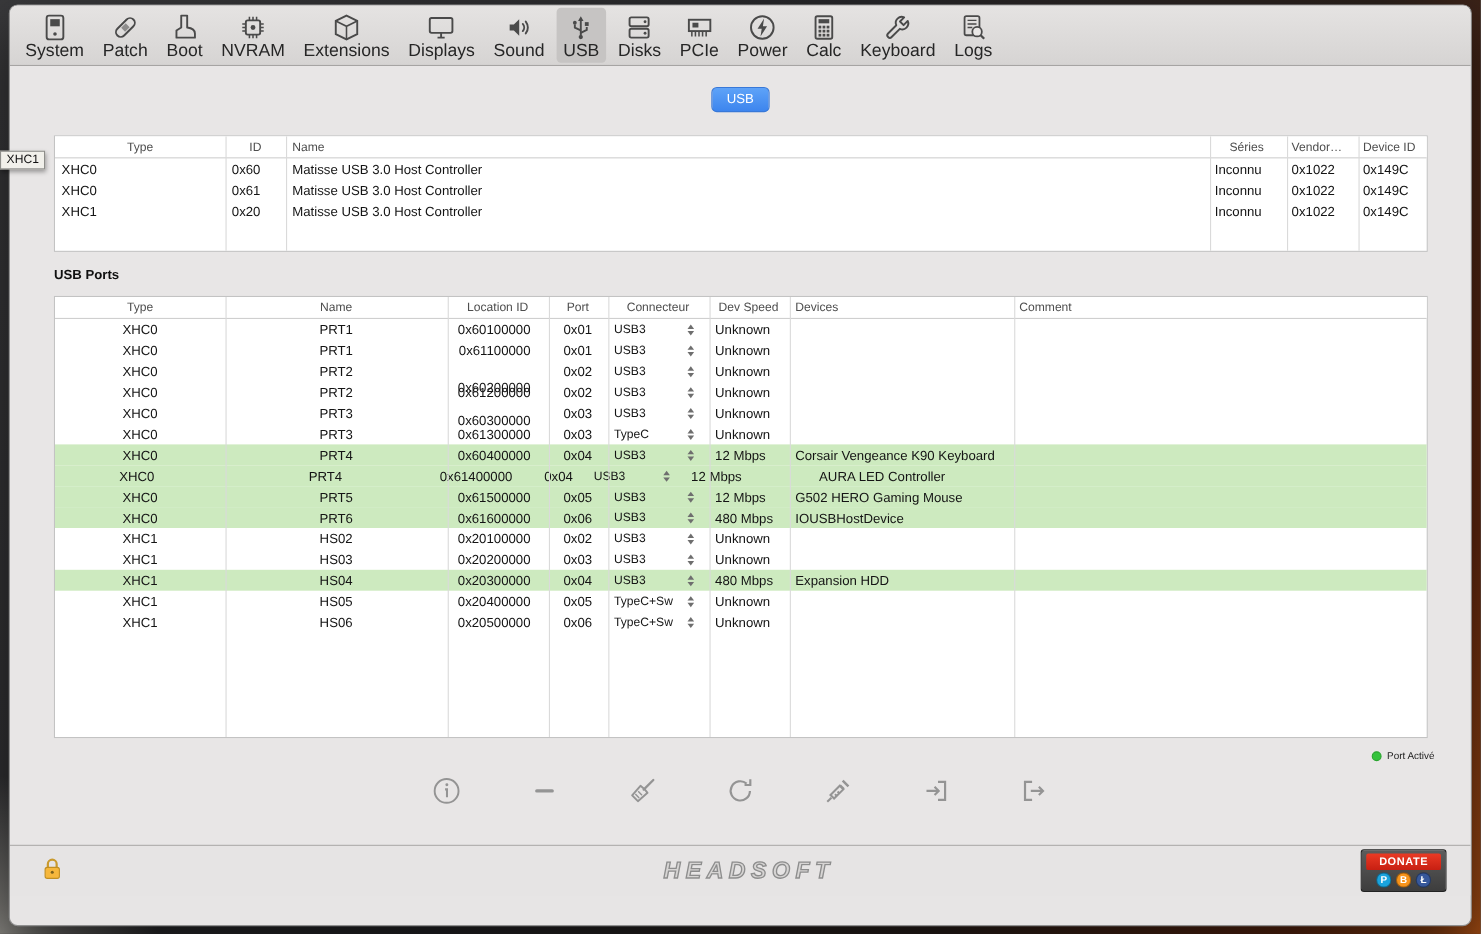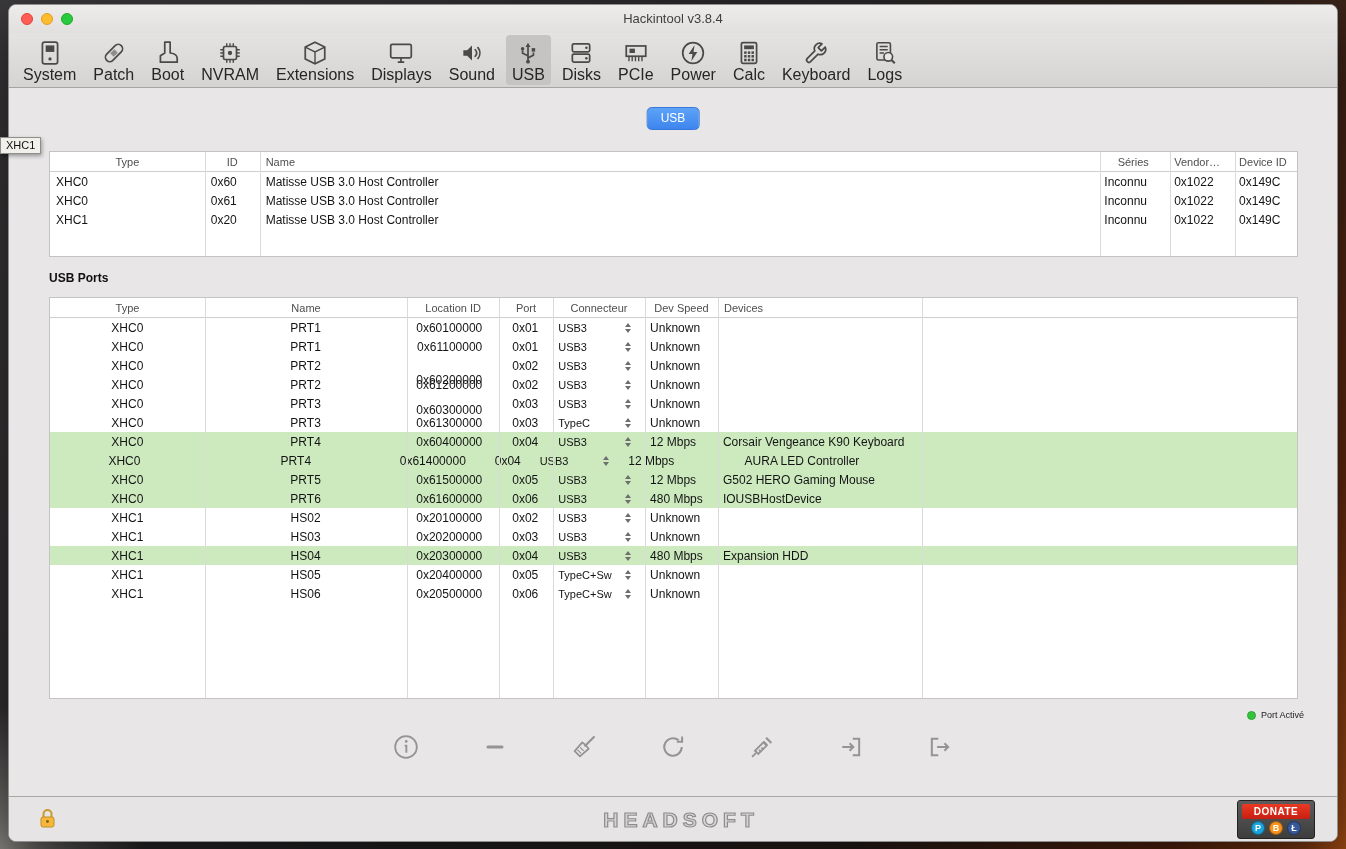--- a/index.html
+++ b/index.html
@@ -81,45 +81,37 @@
   .actions { position:absolute; left:0; right:0; top:645px; display:flex;
     justify-content:center; align-items:center; gap:59px; }
   .act-btn { width:30px; height:30px; background:none; border:none; color:#949494;
     display:flex; align-items:center; justify-content:center; padding:0; }
 
   
   .footer { height:45px; background:#e6e4e4; position:relative; }
   .lock { position:absolute; left:30px; top:50%; transform:translateY(-50%); }
   .brand { position:absolute; left:16px; right:0; top:50%; transform:translateY(-50%);
     text-align:center; font-size:21px; font-weight:900; letter-spacing:5px;
-    color:#d7d5d4; -webkit-text-stroke:1.2px #8d8d8d; text-shadow:0 1px 0 rgba(255,255,255,.5); }
+    color:#d7d5d4; -webkit-text-stroke:1.2px #8d8d8d; text-shadow:0 1px 0 rgba(255,255,255,.5);font-style:italic; }
   .donate { position:absolute; right:22px; top:3px; width:78px; height:39px;
     background:linear-gradient(#5c5c5c,#3d3d3d); border:1px solid #222; border-radius:3px;
     padding:3px 4px 2px; display:flex; flex-direction:column; gap:2px; cursor:pointer; }
   .donate-banner { background:linear-gradient(#ea3a24,#c71f12); border-radius:2px; height:15px;
     color:#fff; font-size:10px; font-weight:bold; letter-spacing:.5px;
     display:flex; align-items:center; justify-content:center; }
   .coins { display:flex; justify-content:center; gap:4px; }
   .coin { width:14px; height:14px; border-radius:50%; color:#fff; font-size:9px; font-weight:bold;
     display:flex; align-items:center; justify-content:center; border:1px solid rgba(0,0,0,.35); }
 </style>
 </head>
 <body>
 
 <div class="desktop">
   <div class="window">
 
-    <div class="titlebar">
-      <div class="traffic">
-        <span class="tl red"></span>
-        <span class="tl yellow"></span>
-        <span class="tl green"></span>
-      </div>
-      <div class="win-title">Hackintool v3.8.4</div>
-    </div>
 
     <div class="toolbar" id="toolbar">
         <div class="tb-item">
           <span class="tb-icon">
             <svg width="26" height="26" viewBox="0 0 24 24">
               <rect x="5" y="2" width="14" height="20" rx="2" fill="none" stroke="currentColor" stroke-width="1.6"></rect>
               <rect x="8" y="5" width="8" height="6" fill="currentColor"></rect>
               <circle cx="12" cy="17.5" r="1.5" fill="currentColor"></circle>
             </svg>
           </span>
@@ -326,20 +318,21 @@
             <div class="tbl-sep" style="left: 872px;"></div>
           </div>
         <div class="tbl-head" id="ports-head">
             <div class="th al-c" style="width: 155px;">Type</div>
             <div class="th al-c" style="width: 202px;">Name</div>
             <div class="th h-r" style="width: 92px;">Location ID</div>
             <div class="th al-c" style="width: 54px;">Port</div>
             <div class="th al-c" style="width: 92px;">Connecteur</div>
             <div class="th al-c" style="width: 73px;">Dev Speed</div>
             <div class="th al-l" style="width: 204px;">Devices</div>
+            <div class="th al-l" style="width: 377px;">Comment</div>
           </div>
         <div class="tbl-body" id="ports-body">
             <div class="tr">
               <div class="td al-c" style="width: 155px;">XHC0</div>
               <div class="td al-c" style="width: 202px;">PRT1</div>
               <div class="td al-r" style="width: 92px;">0x60100000</div>
               <div class="td al-c" style="width: 54px;">0x01</div>
               <div class="td conn" style="width: 92px;">
                 <span>USB3</span>
                 <span class="stepper">

